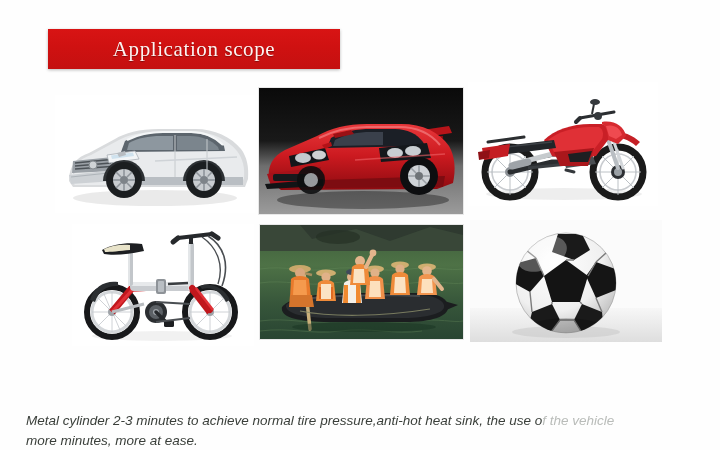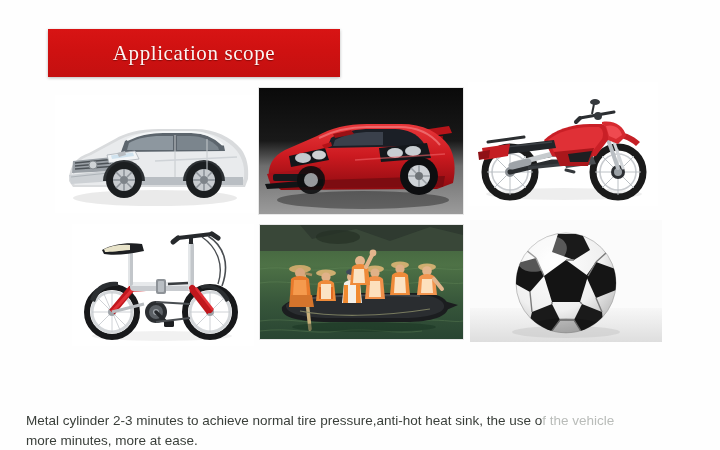--- a/index.html
+++ b/index.html
@@ -7,21 +7,21 @@
     width:720px;height:450px;
     background:#fefefe;
     font-family:"Liberation Sans", sans-serif;
     overflow:hidden;
     position:relative;
   }
   .stage{position:absolute;inset:0;}
 
   
   .banner{
-    position:absolute;left:48px;top:29px;width:292px;height:48px;
+    position:absolute;left:48px;top:29px;width:292px;height:40px;
     background:linear-gradient(180deg,#d81414 0%,#cf1111 45%,#c41010 100%);
     box-shadow:0 1px 3px rgba(0,0,0,.28);
     display:flex;align-items:center;justify-content:center;
   }
   .banner-title{
     font-family:"Liberation Serif", serif;
     color:#fdf3f1;font-size:21px;letter-spacing:.6px;
     text-shadow:0 1px 1px rgba(0,0,0,.35);
     white-space:nowrap;
   }
@@ -33,21 +33,21 @@
   .cell-car       {left:55px; top:95px;  width:200px;height:118px;}
   .cell-sports    {left:259px;top:88px;  width:204px;height:126px; box-shadow:0 0 0 1px #e8e8e8;}
   .cell-moto      {left:468px;top:82px;  width:190px;height:124px;}
   .cell-bike      {left:72px; top:224px; width:182px;height:122px;}
   .cell-boat      {left:260px;top:225px; width:203px;height:114px; box-shadow:0 0 0 1px #e8e8e8;}
   .cell-ball      {left:470px;top:220px; width:192px;height:122px;}
 
   
   .caption{
     position:absolute;left:26px;top:411px;width:676px;
-    font-size:13.5px;line-height:20px;color:#3a3f3a;
+    font-size:13.5px;line-height:20px;color:#3a3f3a;font-style:italic;
   }
   .caption .faded{color:#b9bcb9;}
 </style>
 </head>
 <body>
 
 <div class="stage">
 
   <div class="banner">
     <div class="banner-title">Application scope</div>

